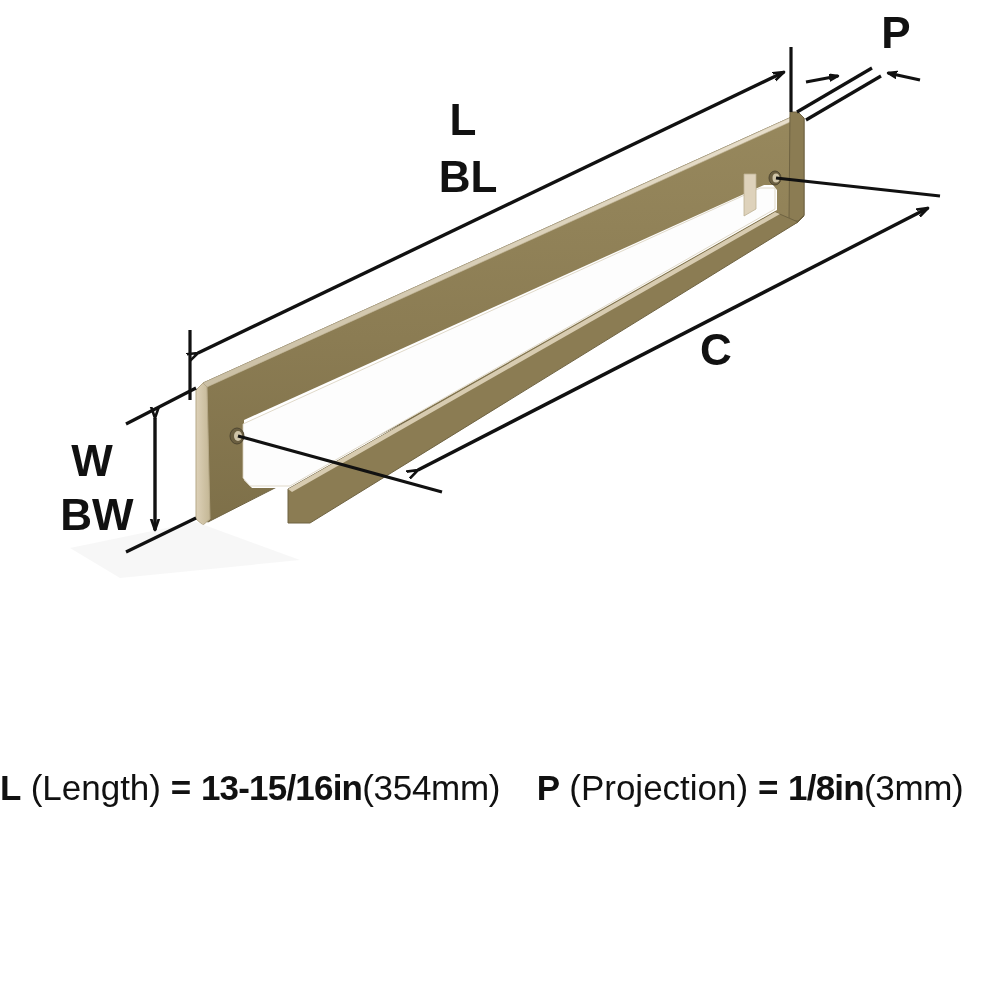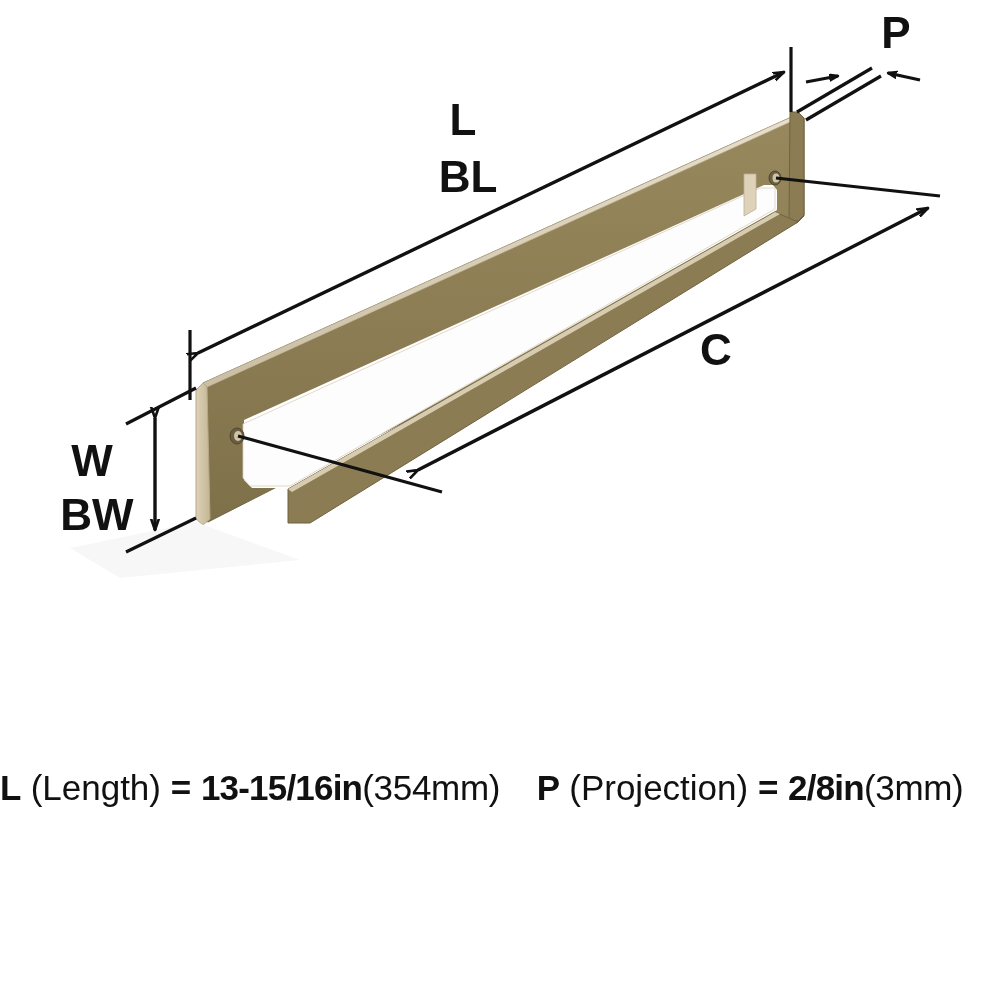--- a/index.html
+++ b/index.html
@@ -182,20 +182,20 @@
       <span class="nm">(Length)</span>
       <span class="eq">=</span>
       <span class="val">13-15/16in</span><span class="mm">(354mm)</span>
     </div>
 
 
     <div class="spec-row">
       <span class="sym">P</span>
       <span class="nm">(Projection)</span>
       <span class="eq">=</span>
-      <span class="val">2/8in</span><span class="mm">(3mm)</span>
+      <span class="val">1/8in</span><span class="mm">(3mm)</span>
     </div>
 
 
 
 
   </div>
 </div>
 
 </body></html>

